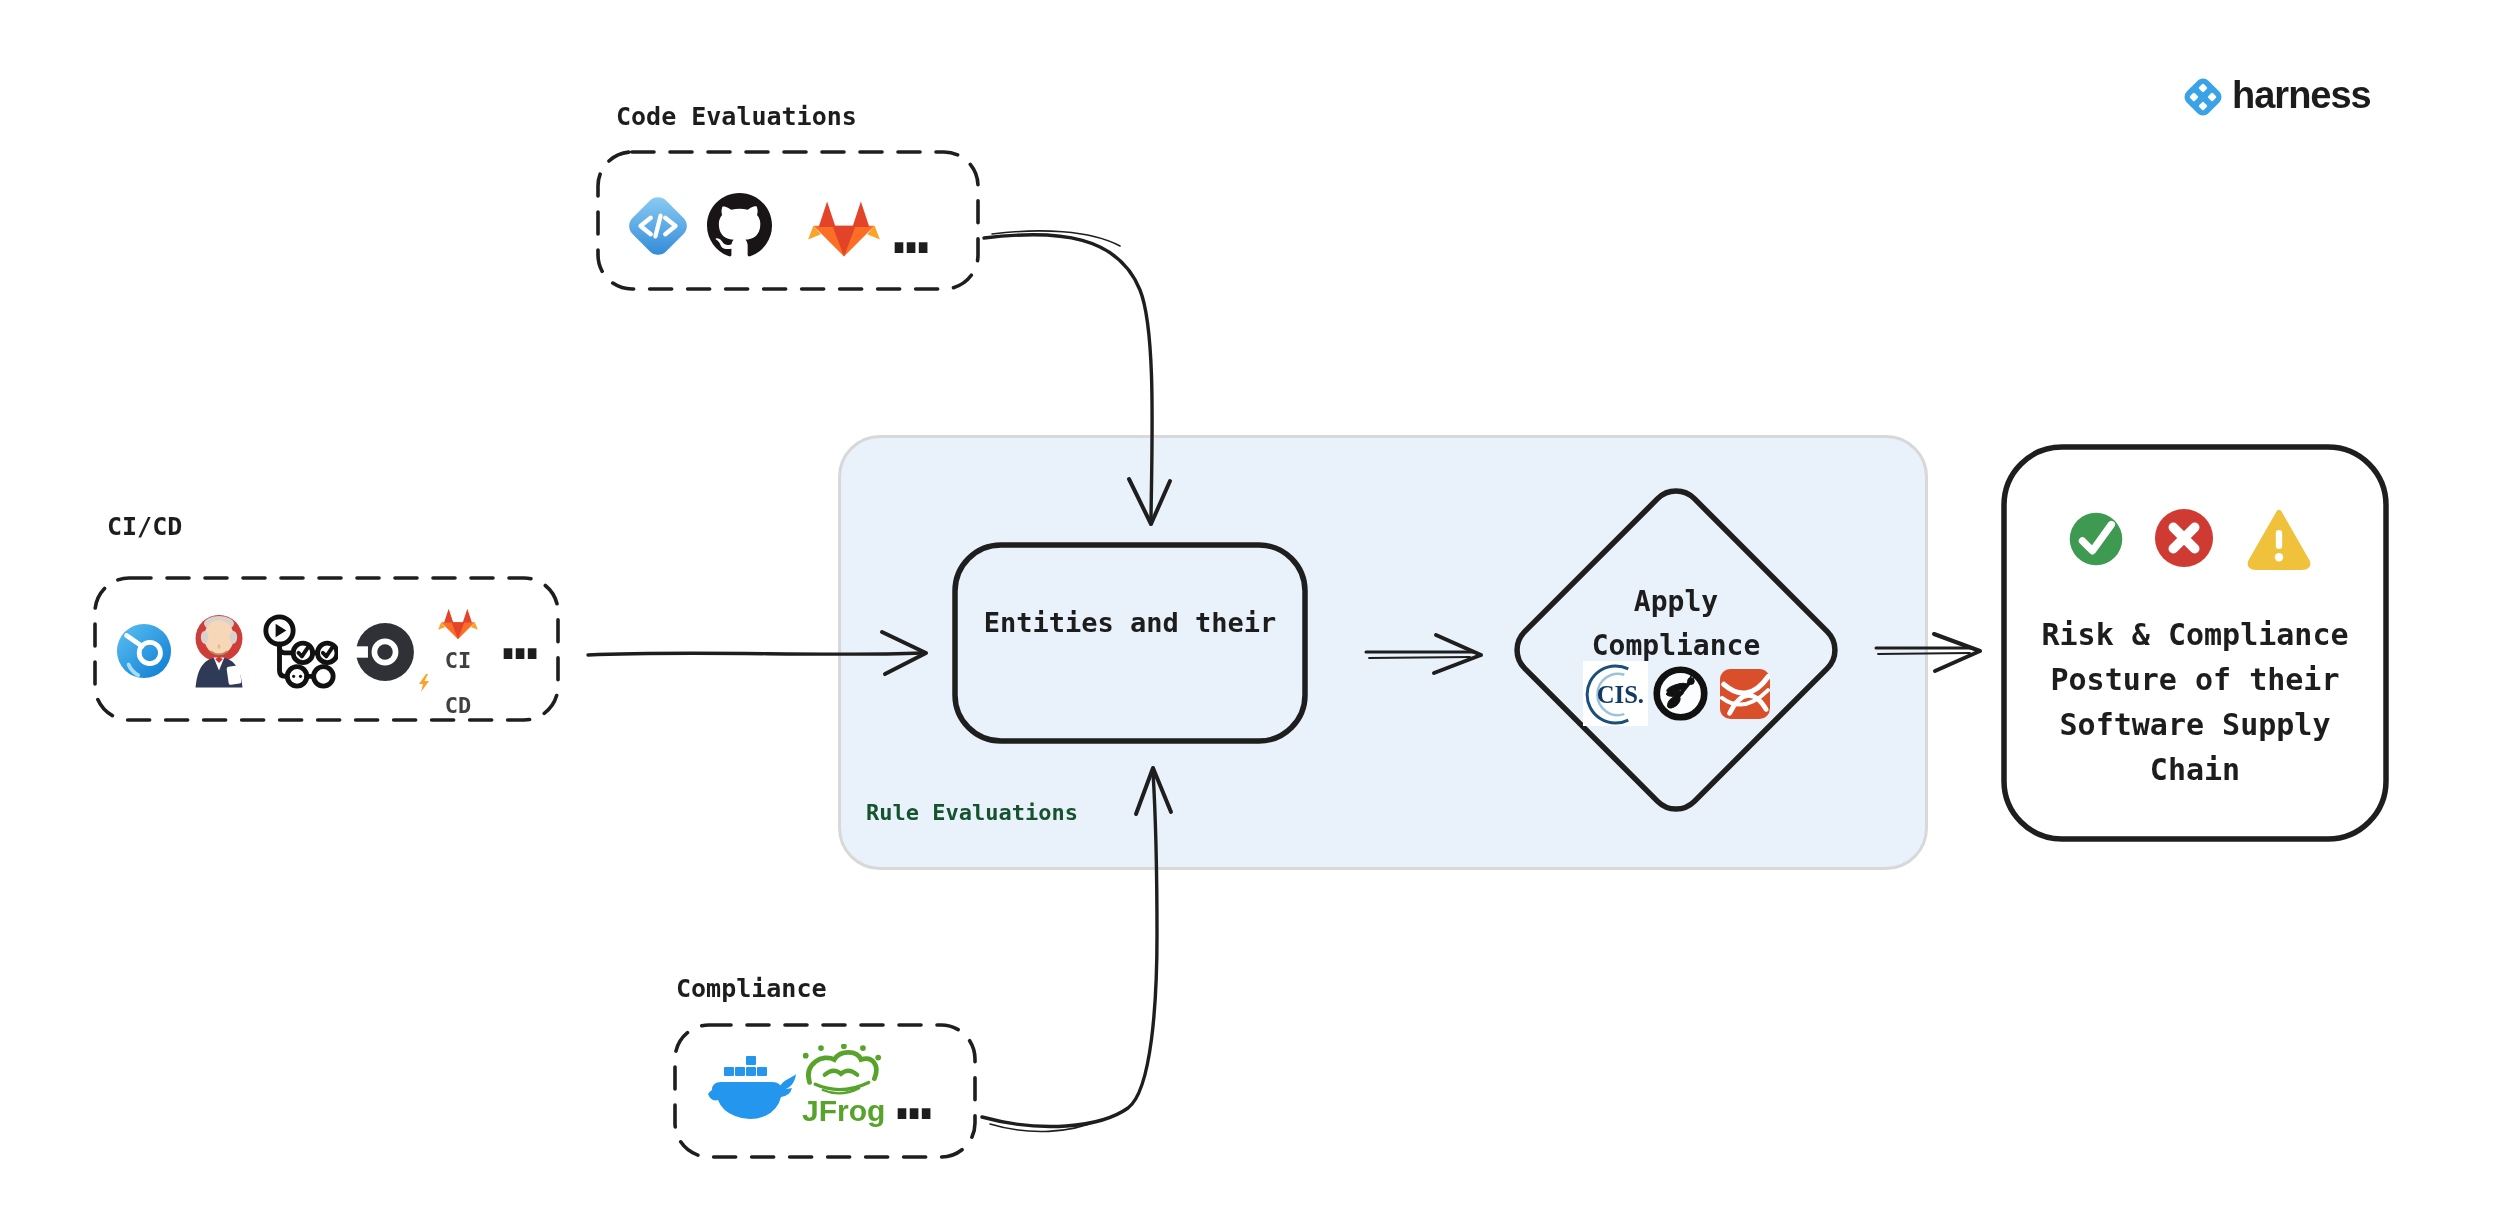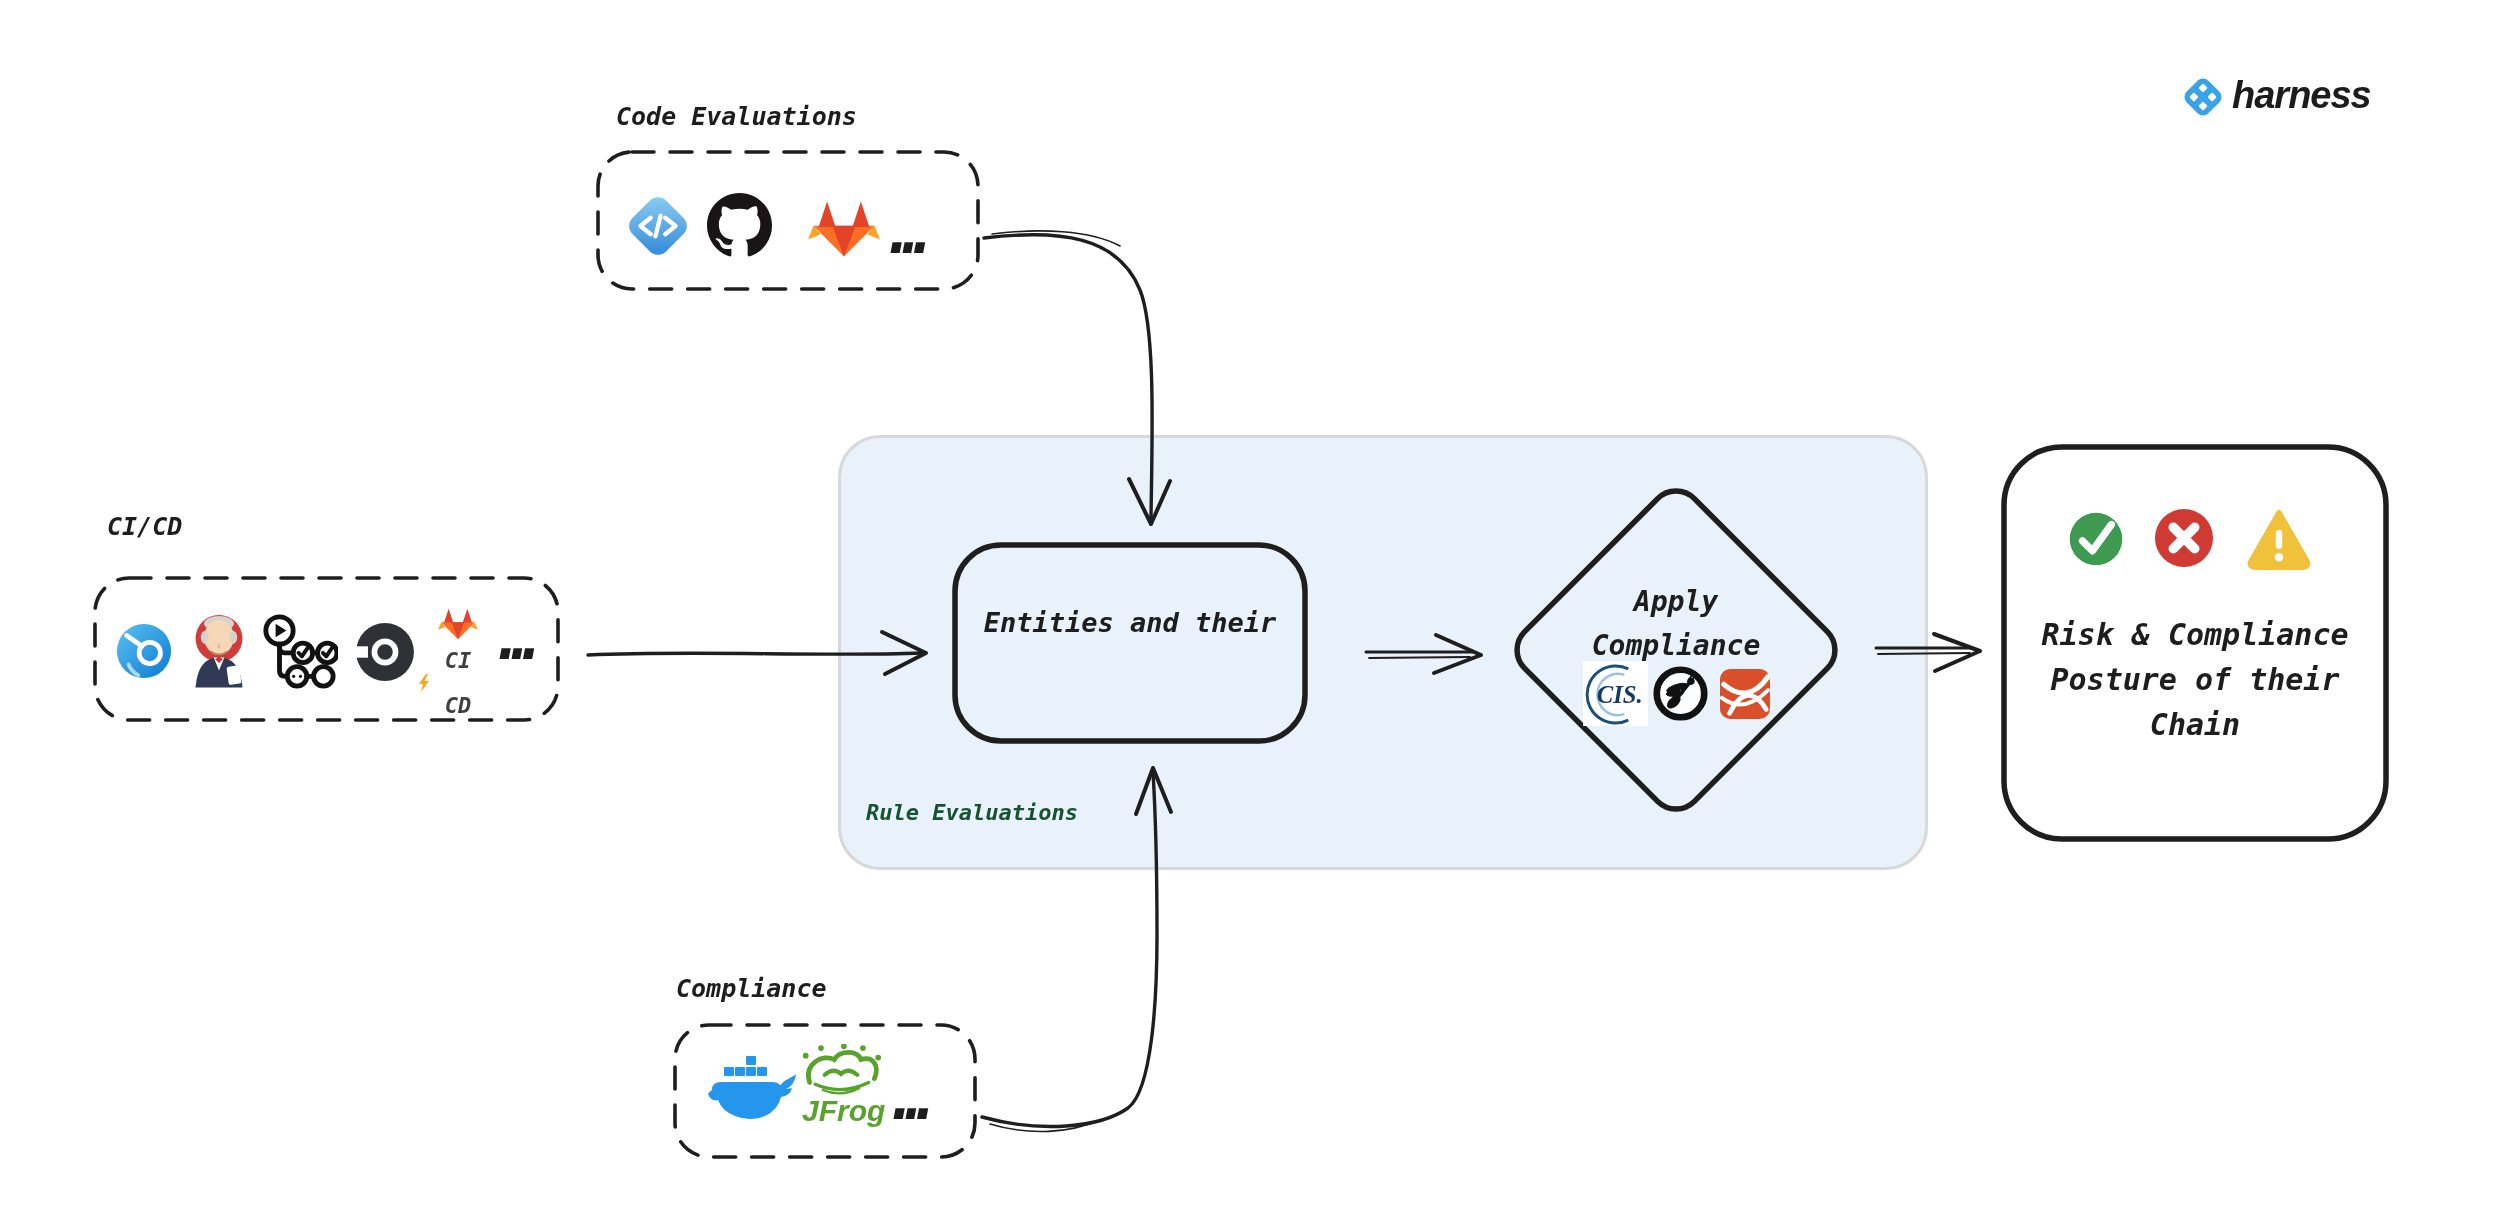--- a/index.html
+++ b/index.html
@@ -1,17 +1,17 @@
 <!DOCTYPE html>
 <html><head>
 <meta charset="utf-8">
 <style>
   html,body{margin:0;padding:0;background:#ffffff;}
   #canvas{position:relative;width:2516px;height:1230px;background:#ffffff;overflow:hidden;
-          font-family:"DejaVu Sans Mono",monospace;color:#1d1d1d;font-style:italic;}
+          font-family:"DejaVu Sans Mono",monospace;color:#1d1d1d;}
   .abs{position:absolute;}
   .mono{font-family:"DejaVu Sans Mono",monospace;font-weight:bold;color:#1d1d1d;}
   .label{font-size:25px;letter-spacing:0px;}
   .dots{font-size:60px;line-height:20px;}
   .panel{background:#e9f1fb;border:3px solid #d8d8d8;border-radius:42px;}
   .centerlines{text-align:center;}
   .rule-label{color:#14532d;font-size:22px;}
   .entities-text{font-size:27px;line-height:43px;}
   .diamond-text{font-size:28px;line-height:44px;}
   .outcome-text{font-size:30px;line-height:45px;}
@@ -302,16 +302,17 @@
     <svg width="68" height="62" viewBox="0 0 74 68">
       <path d="M37 5 L68 59 Q70 65 62 65 H12 Q4 65 6 59 Z" fill="#f0c23c" stroke="#f0c23c" stroke-width="6" stroke-linejoin="round"></path>
       <rect x="33.5" y="24" width="7" height="21" rx="3.5" fill="#ffffff"></rect>
       <circle cx="37" cy="54" r="4.6" fill="#ffffff"></circle>
     </svg>
   </div>
 
   <div class="abs centerlines outcome-text mono" style="left:2020px;top:612px;width:350px;">
     <div>Risk &amp; Compliance</div>
     <div>Posture of their</div>
+    <div>Software Supply</div>
     <div>Chain</div>
   </div>
 
 </div>
 
 </body></html>

